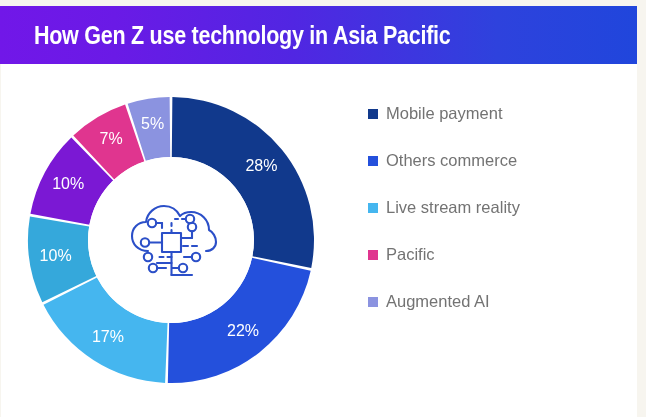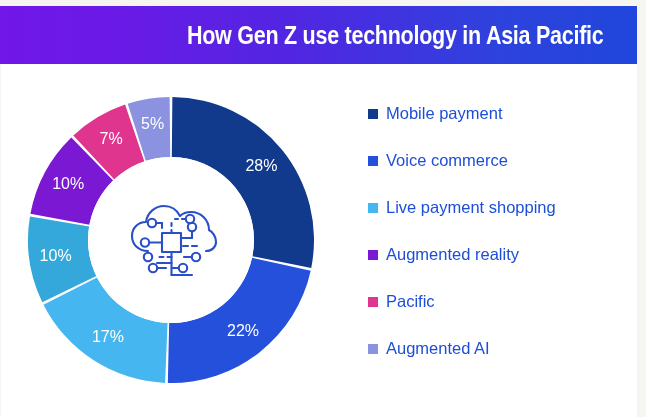--- a/index.html
+++ b/index.html
@@ -45,21 +45,21 @@
   
   #title-banner {
     position: absolute;
     left: 0;
     top: 6px;
     width: 637px;
     height: 58px;
     background: linear-gradient(90deg, #7117e8 0%, #6a1ae6 18%, #5126e2 46%, #2e42dd 78%, #2046dc 100%);
     display: flex;
     align-items: center;
-    justify-content: flex-end;
+    justify-content: flex-start;
   }
   #title-banner .title-text {
     color: #ffffff;
     font-size: 25px;
     font-weight: bold;
     letter-spacing: -0.3px;
     transform: scaleX(0.86);
     transform-origin: center;
     white-space: nowrap;
     font-family: "Liberation Sans", sans-serif;
@@ -101,21 +101,21 @@
     align-items: center;
     height: 47px;
   }
   .legend-marker {
     width: 10px;
     height: 10px;
     flex: 0 0 10px;
     margin-right: 8px;
   }
   .legend-label {
-    color: #1d4ed8;
+    color: #737373;
     font-size: 16.5px;
     font-family: "Liberation Sans", sans-serif;
     white-space: nowrap;
     line-height: 1;
   }
 </style>
 </head>
 <body>
 
 <div id="slide">
@@ -181,29 +181,25 @@
     </svg>
   </div>
 
   <div id="legend">
       <div class="legend-item">
         <span class="legend-marker" style="background: rgb(17, 57, 140);"></span>
         <span class="legend-label">Mobile payment</span>
       </div>
       <div class="legend-item">
         <span class="legend-marker" style="background: rgb(36, 80, 220);"></span>
-        <span class="legend-label">Voice commerce</span>
+        <span class="legend-label">Others commerce</span>
       </div>
       <div class="legend-item">
         <span class="legend-marker" style="background: rgb(69, 182, 239);"></span>
-        <span class="legend-label">Live payment shopping</span>
-      </div>
-      <div class="legend-item">
-        <span class="legend-marker" style="background: rgb(123, 24, 212);"></span>
-        <span class="legend-label">Augmented reality</span>
+        <span class="legend-label">Live stream reality</span>
       </div>
       <div class="legend-item">
         <span class="legend-marker" style="background: rgb(224, 53, 143);"></span>
         <span class="legend-label">Pacific</span>
       </div>
       <div class="legend-item">
         <span class="legend-marker" style="background: rgb(139, 147, 224);"></span>
         <span class="legend-label">Augmented AI</span>
       </div>
     </div>

